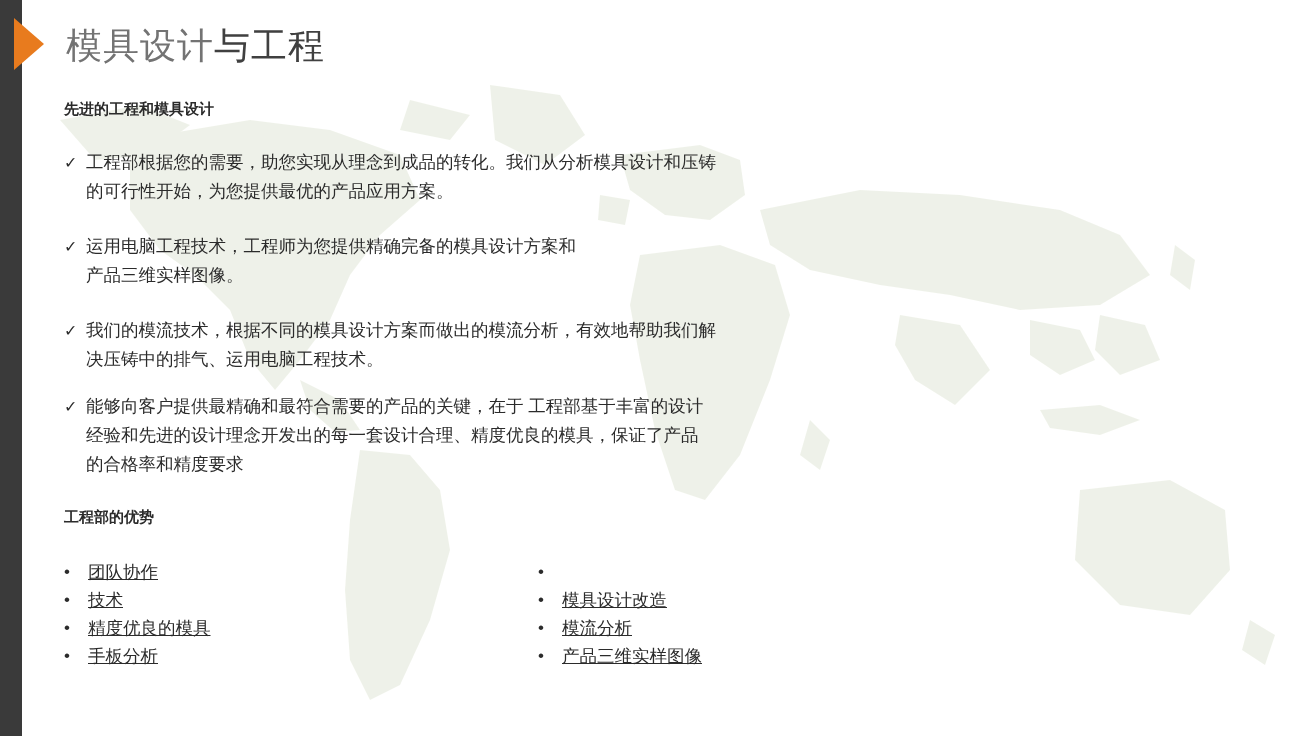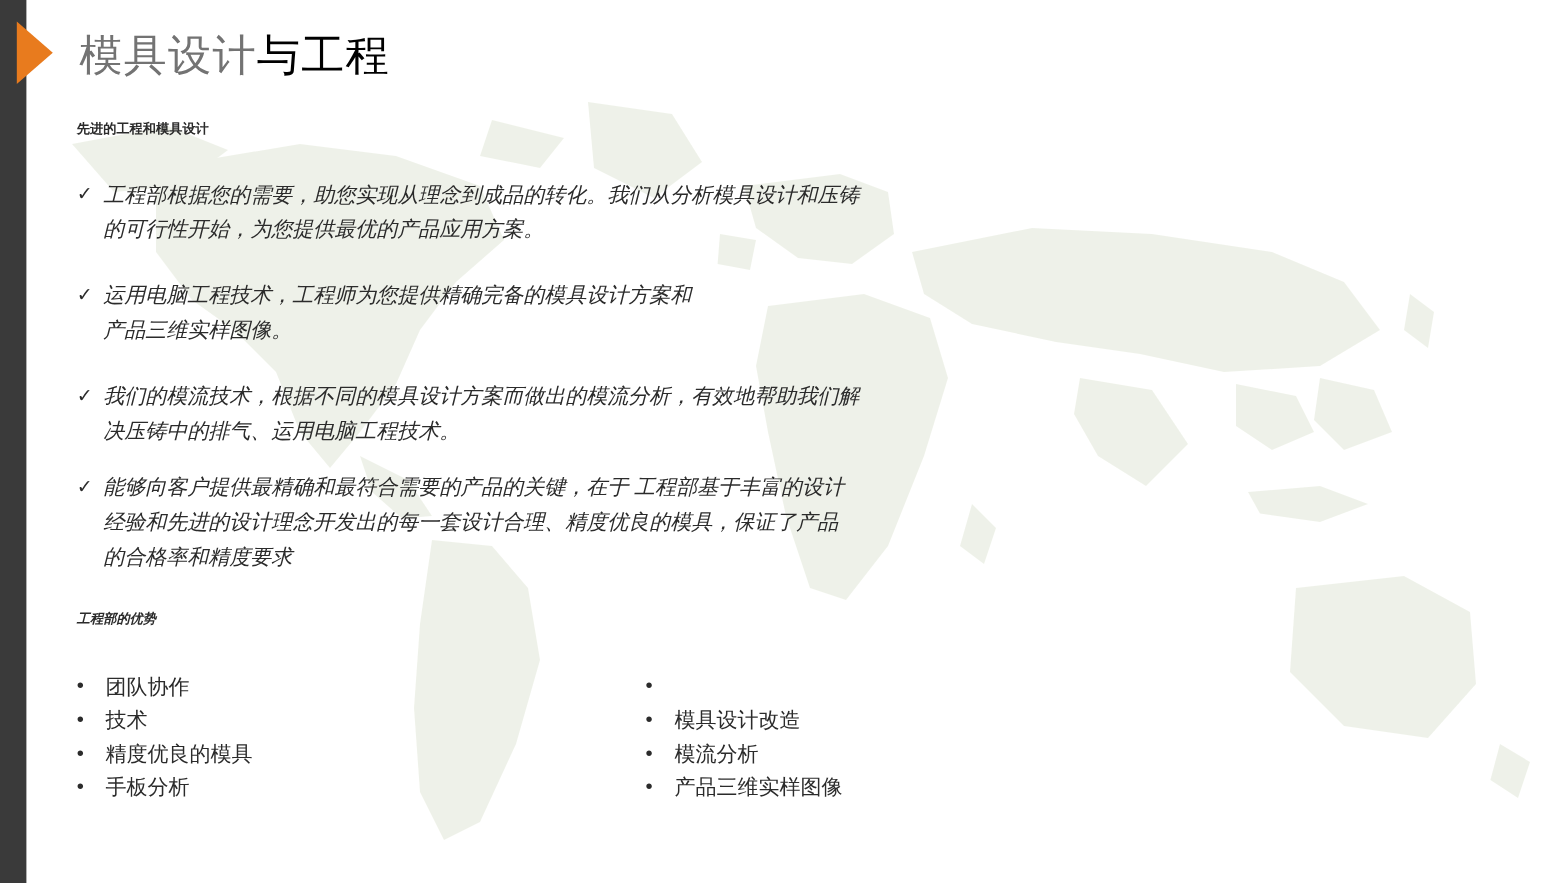--- a/index.html
+++ b/index.html
@@ -61,61 +61,60 @@
     position: absolute;
     left: 66px;
     top: 22px;
     font-size: 36px;
     line-height: 48px;
     letter-spacing: 1px;
     white-space: nowrap;
     z-index: 2;
   }
   .title .t-orange { color: #737373; text-align: right; }
-  .title .t-dark   { color: #000000; }
+  .title .t-dark   { color: #404040; }
 
   
   .content {
     position: absolute;
     left: 0;
     top: 0;
     width: 1300px;
     height: 736px;
     z-index: 2;
   }
 
   .section-head {
     position: absolute;
     font-weight: bold;
     color: #2b2b2b;
-    font-size: 11px;
+    font-size: 15px;
   }
   #head-1 { left: 64px; top: 100px; }
-  #head-2 { left: 64px; top: 508px; font-style: italic; }
+  #head-2 { left: 64px; top: 508px; }
 
   .check-item {
     position: absolute;
     left: 64px;
     color: #2b2b2b;
     font-size: 17.5px;
     line-height: 29px;
     width: 830px;
   }
   .check-item .tick {
     position: absolute;
     left: 0;
     top: 0;
     font-size: 16px;
     color: #2b2b2b;
   }
   .check-item .txt {
     display: block;
     margin-left: 22px;
     white-space: pre-line;
-    font-style: italic;
   }
 
   #ci-0 { top: 148px; }
   #ci-1 { top: 232px; }
   #ci-2 { top: 316px; }
   #ci-3 { top: 392px; }
 
   .bullet-col {
     position: absolute;
     font-size: 17.5px;
@@ -132,20 +131,21 @@
   }
   .bullet-row .dot {
     position: absolute;
     left: 0;
     top: 0;
     font-size: 17px;
   }
   .bullet-row .b-txt {
     display: inline-block;
     margin-left: 24px;
+    text-decoration: underline;
   }
 </style>
 </head>
 <body>
 
 <div class="slide">
 
   <svg class="watermark" viewBox="0 0 1300 676" preserveAspectRatio="none" aria-hidden="true">
     <g fill="#dfe5d4">
 

